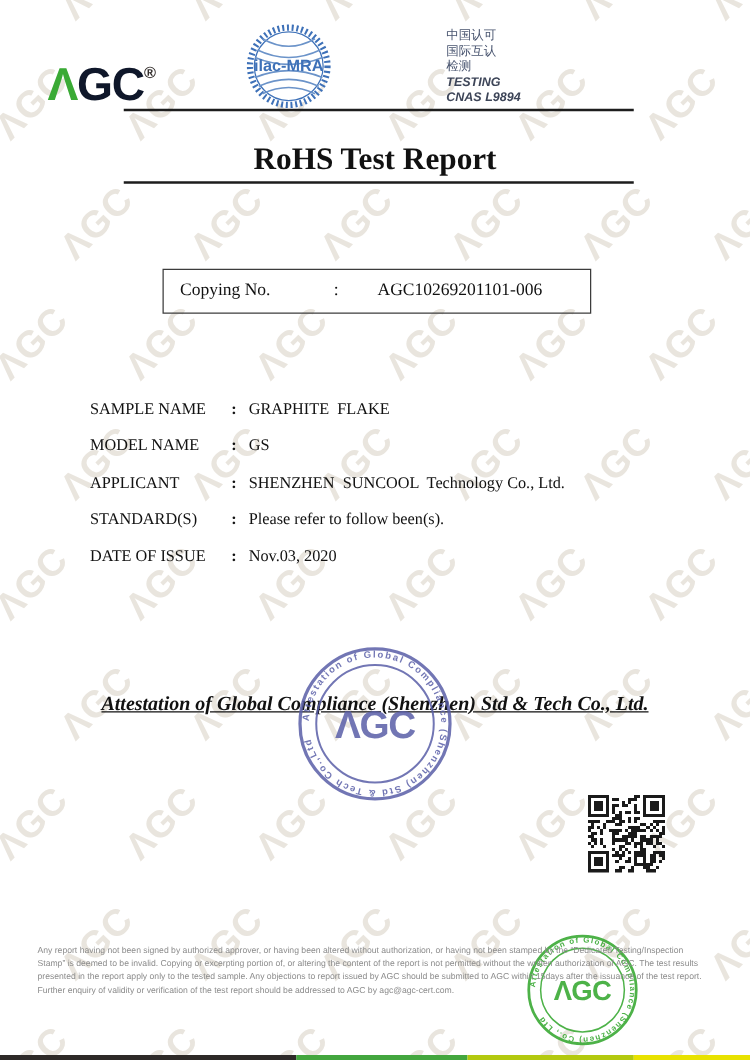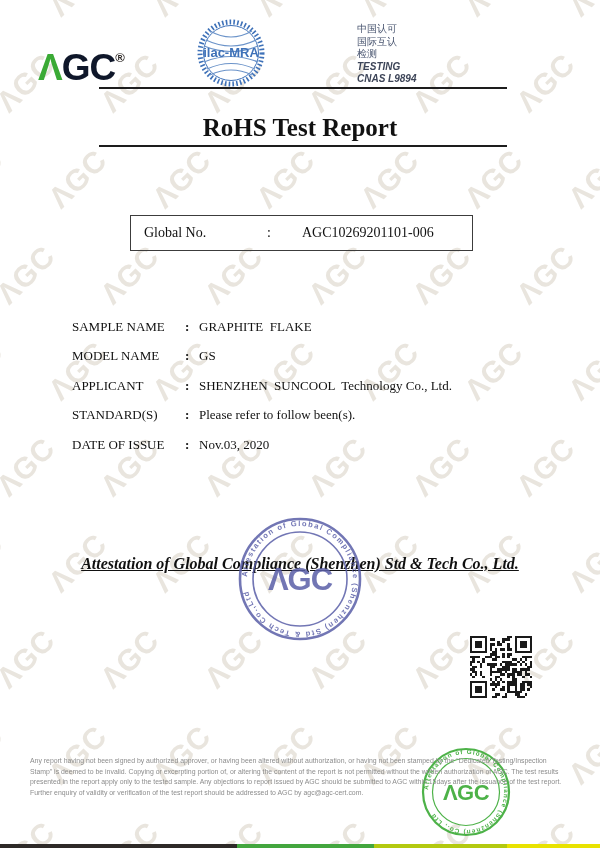--- a/index.html
+++ b/index.html
@@ -154,21 +154,21 @@
     <div>检测</div>
     <div class="en">TESTING</div>
     <div class="en">CNAS L9894</div>
   </div>
 
   <div class="rule" id="rule-top"></div>
   <div class="layer" id="doc-title">RoHS Test Report</div>
   <div class="rule" id="rule-bottom"></div>
 
   <div class="layer" id="report-box">
-    <span class="lbl">Global No.</span>
+    <span class="lbl">Copying No.</span>
     <span class="colon">:</span>
     <span class="val">AGC10269201101-006</span>
   </div>
 
   <div class="layer" id="fields">
     <div class="frow">
       <span class="flabel">SAMPLE NAME</span>
       <span class="fcolon">:</span>
       <span class="fvalue">GRAPHITE  FLAKE</span>
     </div>

